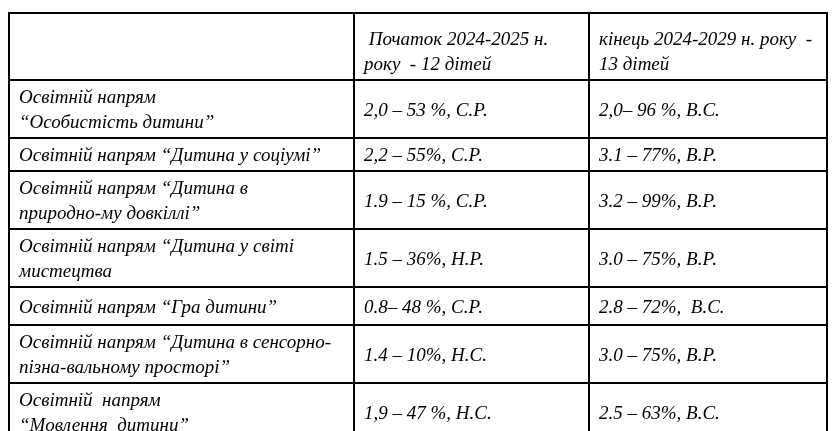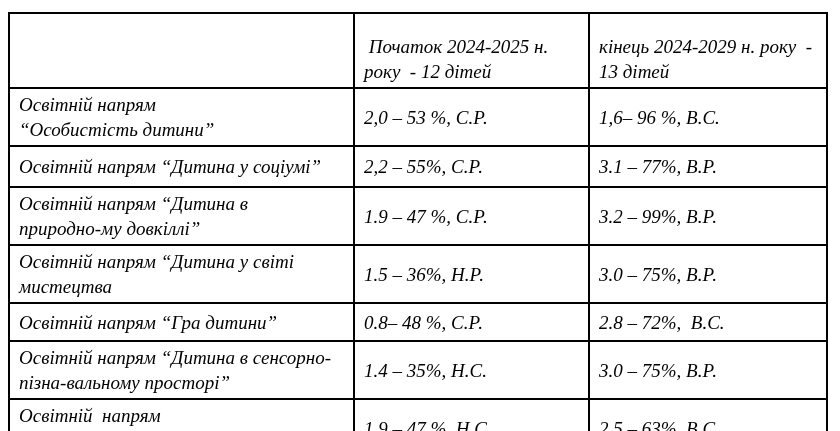--- a/index.html
+++ b/index.html
@@ -23,25 +23,25 @@
     color: #000000;
     font-style: italic;
     font-weight: normal;
     font-size: 19px;
     line-height: 25px;
     text-align: left;
     padding: 3px 6px 3px 9px;
     white-space: pre-wrap;
     overflow: hidden;
   }
-  th { vertical-align: top; padding-top: 20px; }
+  th { vertical-align: top; padding-top: 12px; }
   td { vertical-align: middle; }
   tr.rh  { height: 59px; }
   tr.r0  { height: 55px; }
-  tr.r1  { height: 41px; }
+  tr.r1  { height: 33px; }
   tr.r2  { height: 52px; }
   tr.r3  { height: 53px; padding-left: 12px; }
   tr.r4  { height: 38px; }
   tr.r5  { height: 55px; font-family: Liberation Serif, serif; }
   tr.r6  { height: 54px; }
 </style>
 </head>
 <body>
 
 <table class="report">
@@ -55,48 +55,48 @@
       <th></th>
       <th> Початок 2024-2025 н.
 року  - 12 дітей</th>
       <th>кінець 2024-2029 н. року  -
 13 дітей</th>
     </tr>
     <tr class="r0">
       <td>Освітній напрям
 “Особистість дитини”</td>
       <td>2,0 – 53 %, С.Р.</td>
-      <td>1,6– 96 %, В.С.</td>
+      <td>2,0– 96 %, В.С.</td>
     </tr>
     <tr class="r1">
       <td>Освітній напрям “Дитина у соціумі”</td>
       <td>2,2 – 55%, С.Р.</td>
       <td>3.1 – 77%, В.Р.</td>
     </tr>
     <tr class="r2">
       <td>Освітній напрям “Дитина в
 природно-му довкіллі”</td>
-      <td>1.9 – 47 %, С.Р.</td>
+      <td>1.9 – 15 %, С.Р.</td>
       <td>3.2 – 99%, В.Р.</td>
     </tr>
     <tr class="r3">
       <td>Освітній напрям “Дитина у світі
 мистецтва</td>
       <td>1.5 – 36%, Н.Р.</td>
       <td>3.0 – 75%, В.Р.</td>
     </tr>
     <tr class="r4">
       <td>Освітній напрям “Гра дитини”</td>
       <td>0.8– 48 %, С.Р.</td>
       <td>2.8 – 72%,  В.С.</td>
     </tr>
     <tr class="r5">
       <td>Освітній напрям “Дитина в сенсорно-
 пізна-вальному просторі”</td>
-      <td>1.4 – 35%, Н.С.</td>
+      <td>1.4 – 10%, Н.С.</td>
       <td>3.0 – 75%, В.Р.</td>
     </tr>
     <tr class="r6">
       <td>Освітній  напрям
 “Мовлення  дитини”</td>
       <td>1,9 – 47 %, Н.С.</td>
       <td>2.5 – 63%, В.С.</td>
     </tr>
   </tbody>
 </table>

